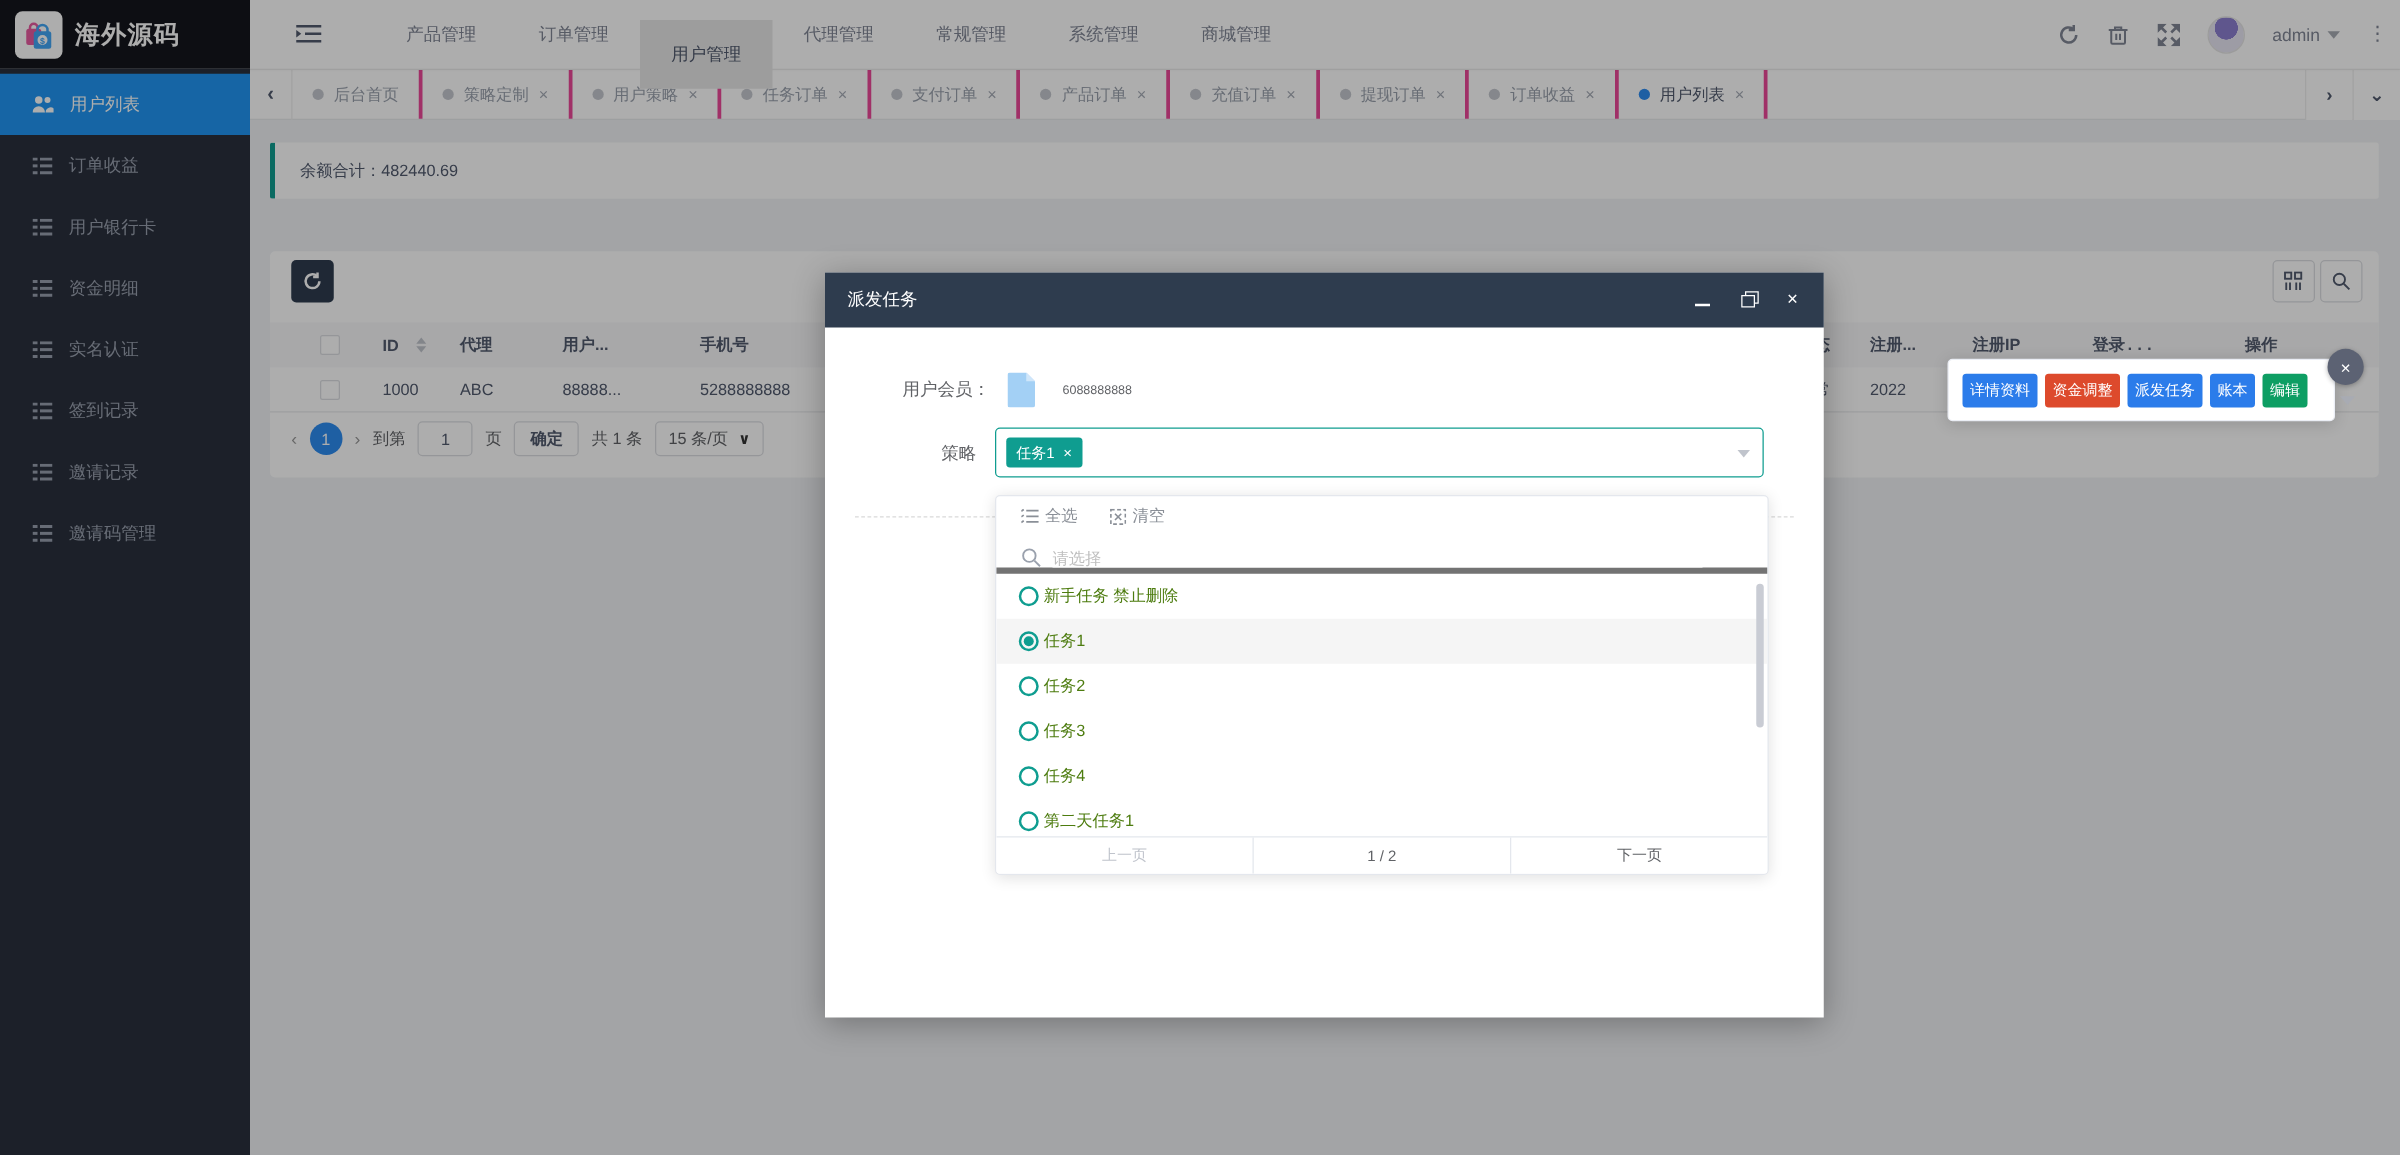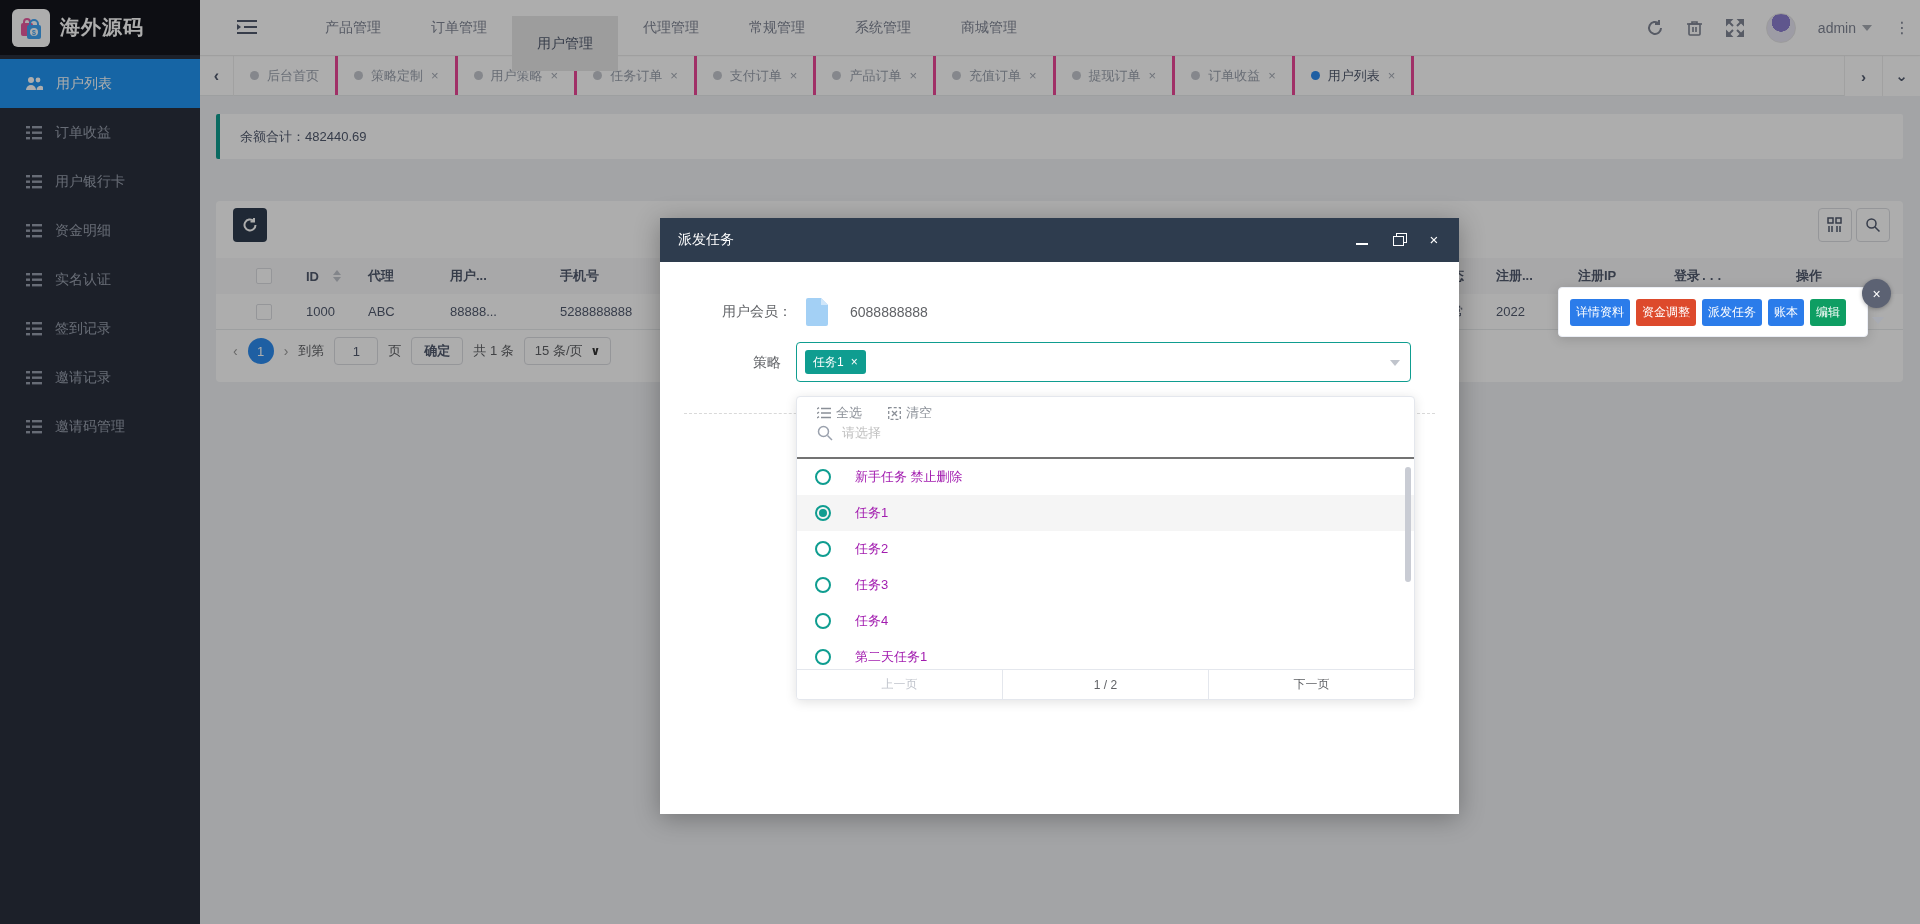--- a/index.html
+++ b/index.html
@@ -89,36 +89,36 @@
   .win-btns { display:flex; align-items:center; gap:22px; }
   .wb { width:14px; height:14px; position:relative; cursor:pointer; }
   .wb-min::after { content:""; position:absolute; left:1px; right:1px; bottom:2px; height:2px; background:#fff; }
   .wb-max::after { content:""; position:absolute; left:2px; top:3px; width:9px; height:8px; border:1.5px solid #fff; background:#2e3c4e; }
   .wb-max::before { content:""; position:absolute; left:5px; top:0px; width:9px; height:8px; border:1.5px solid #fff; }
   .wb-close { color:#fff; font-size:15px; line-height:14px; text-align:center; }
   .form-row { position:absolute; display:flex; align-items:center; }
   .row-member { left:62px; top:76px; height:36px; gap:14px; }
   .f-label { font-size:14px; color:#606266; }
   .lbl-strategy { position:absolute; left:93px; top:136px; }
-  .member-val { font-size:14px; color:#606266; margin-left:8px; }
+  .member-val { font-size:10px; color:#606266; margin-left:8px; }
   .select { position:absolute; left:136px; top:124px; width:615px; height:40px; border:1px solid #0f9d90; border-radius:4px; background:#fff; display:flex; align-items:center; padding:0 28px 0 8px; cursor:pointer; }
   .tag { background:#0f9d90; color:#fff; font-size:12px; border-radius:3px; height:24px; display:flex; align-items:center; gap:7px; padding:0 8px; }
   .tag .tx { font-size:12px; cursor:pointer; }
   .sel-caret { position:absolute; right:10px; top:17px; width:0; height:0; border-left:5px solid transparent; border-right:5px solid transparent; border-top:6px solid #c0c4cc; }
   .dashline { position:absolute; left:24px; top:195px; width:751px; border-top:1px dashed #d9d9d9; }
 
   
   .panel { position:absolute; left:796px; top:396px; width:619px; height:304px; background:#fff; border:1px solid #e4e7ed; border-radius:4px; box-shadow:0 2px 12px rgba(0,0,0,.12); z-index:55; overflow:hidden; }
   .panel-tools { height:28px; display:flex; align-items:center; gap:26px; padding:4px 0 0 20px; font-size:13px; color:#8a8f97; }
   .p-tool { display:flex; align-items:center; gap:5px; cursor:pointer; }
-  .panel-search { height:34px; display:flex; align-items:flex-start; gap:9px; padding-left:20px; border-bottom:2px solid #737373; }
+  .panel-search { height:34px; display:flex; align-items:flex-end; gap:9px; padding-left:20px; border-bottom:5px solid #737373; }
   .panel-search input { border:none; outline:none; font-size:13px; color:#606266; width:520px; }
   .panel-search input::placeholder { color:#bfbfbf; }
   .opt-list { height:210px; overflow:hidden; position:relative; }
-  .opt { height:36px; display:flex; align-items:center; gap:24px; padding-left:18px; font-size:13px; color:#a21caf; cursor:pointer; }
+  .opt { height:36px; display:flex; align-items:center; gap:4px; padding-left:18px; font-size:13px; color:#4d7c0f; cursor:pointer; }
   .opt.selected { background:#f5f5f5; }
   .radio { width:16px; height:16px; border:2px solid #0f9d90; border-radius:50%; position:relative; flex:0 0 auto; }
   .radio.on::after { content:""; position:absolute; left:2px; top:2px; width:8px; height:8px; border-radius:50%; background:#0f9d90; }
   .scroll-thumb { position:absolute; right:3px; top:8px; width:6px; height:115px; border-radius:3px; background:#c9ccd4; }
   .panel-pager { position:absolute; left:0; bottom:0; width:100%; height:30px; display:flex; border-top:1px solid #e4e7ed; background:#fff; font-size:12px; }
   .pp-cell { flex:1; display:flex; align-items:center; justify-content:center; color:#606266; cursor:pointer; }
   .pp-cell + .pp-cell { border-left:1px solid #e4e7ed; }
   .pp-cell.disabled { color:#c0c4cc; cursor:default; }
 
   

